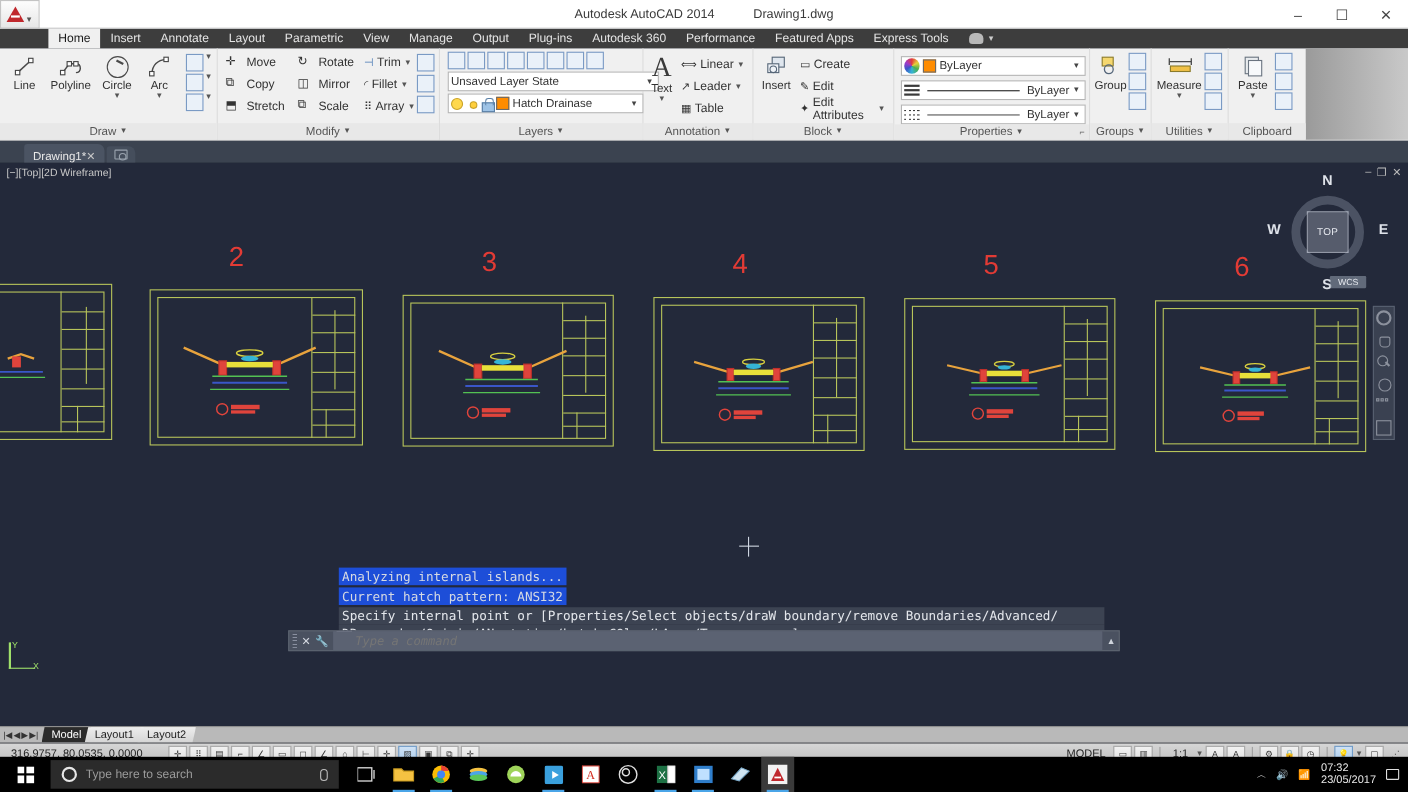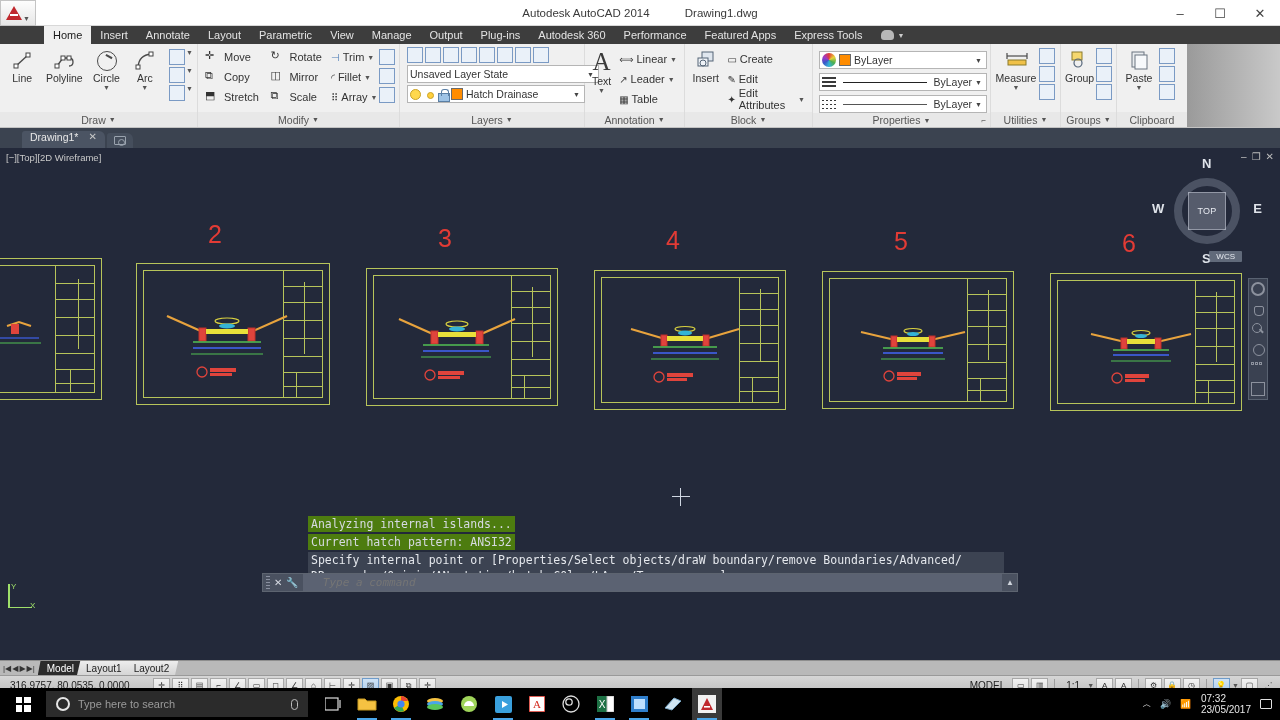--- a/index.html
+++ b/index.html
@@ -125,21 +125,21 @@
   .color-wheel { width:14px;height:14px;border-radius:50%;flex:none;
      background:conic-gradient(#e03b3b,#e8d23a,#4caf50,#35b4d6,#3a56c8,#a03ac8,#e03b3b);}
 
   
   .dwg-tabrow {
     height: 20px; background: #3b4350; display: flex; align-items: flex-end;
     padding-left: 22px; gap: 2px;
   }
   .dwg-tab {
     background: #4b5463; color: #e8e8e8; font-size: 10.5px; height: 17px;
-    display: flex; align-items: flex-start; padding: 0 8px; gap: 10px;
+    display: flex; align-items: flex-end; padding: 0 8px; 
     border-radius: 3px 6px 0 0;
   }
   .dwg-tab .x { font-size: 10px; color:#c8c8c8;}
   .dwg-newtab {
     width: 26px; height: 15px; background:#454e5c; border-radius:3px 6px 0 0;
     display:flex;align-items:center;justify-content:center;
   }
   .newtab-ico{width:12px;height:9px;border:1px solid #9aa3ae;border-radius:1px;position:relative;}
   .newtab-ico::after{content:'';position:absolute;left:3px;top:2px;width:5px;height:5px;
      border:1px solid #9aa3ae;border-radius:50%;}
@@ -225,21 +225,21 @@
   .ucs-icon .vline{position:absolute;left:0;bottom:0;width:1.5px;height:24px;background:#9fe06a;}
   .ucs-icon .hline{position:absolute;left:0;bottom:0;height:1.5px;width:24px;background:#9fe06a;}
   .ucs-icon .yl{position:absolute;left:3px;top:0;color:#9fe06a;font-size:8px;}
   .ucs-icon .xl{position:absolute;left:22px;bottom:-2px;color:#9fe06a;font-size:8px;}
 
   
   .cmd-history {
     position:absolute; left:308px; bottom:76px; width:696px;
     font-family: "DejaVu Sans Mono","Liberation Mono",monospace; font-size:11.5px;
   }
-  .cmd-line { background:#4d7c0f; color:#d6dae2; padding:1px 3px; margin-bottom:2px; display:inline-block;}
+  .cmd-line { background:#1d4ed8; color:#d6dae2; padding:1px 3px; margin-bottom:2px; display:inline-block;}
   .cmd-block { background:#3c4352; color:#e4e7ec; padding:1px 3px; display:block;}
 
   .cmd-bar {
     position:absolute; left:262px; bottom:68px; width:756px; height:19px;
     background:#4a5160; border:1px solid #5d6470; display:flex; align-items:center;
     gap:4px; padding:0 3px;
   }
   .cmd-grip{width:4px;height:13px;background:repeating-linear-gradient(0deg,#8a90a0 0 1px,transparent 1px 3px);}
   .cmd-x{color:#d6dae2;font-size:10px;}
   .cmd-wrench{color:#cdd2dc;font-size:10px;}
@@ -591,20 +591,43 @@
         <span class="ddarrow">▼</span>
       </div>
     </div>
     <div class="panel-title">
       <span>Properties</span>
       <span class="dd">▼</span>
       <span style="position:absolute;right:4px;font-size:8px;color:#666">⌐</span>
     </div>
   </div>
 
+  <div class="panel" style="width:56px">
+    <div class="panel-body">
+      <div class="big-btn" style="width:34px">
+        <div class="ic ic-generic">
+          <svg width="22" height="22">
+              <rect x="3" y="3" width="10" height="8" fill="#f5d76e" stroke="#8a7a2a"></rect>
+              <circle cx="9" cy="14" r="4" fill="none" stroke="#55667a" stroke-width="1.2"></circle>
+            </svg>
+        </div>
+        <div class="lbl">Group</div>
+      </div>
+      <div class="col" style="gap:2px;padding-top:1px">
+        <span class="icon-sq"></span>
+        <span class="icon-sq"></span>
+        <span class="icon-sq"></span>
+      </div>
+    </div>
+    <div class="panel-title">
+      <span>Groups</span>
+      <span class="dd">▼</span>
+    </div>
+  </div>
+
   <div class="panel" style="width:70px">
     <div class="panel-body">
       <div class="big-btn" style="width:42px">
         <div class="ic ic-generic">
           <svg width="24" height="22">
               <line x1="2" y1="7" x2="22" y2="7" stroke="#4a4a4a" stroke-width="1.2"></line>
               <line x1="2" y1="4" x2="2" y2="10" stroke="#4a4a4a" stroke-width="1.2"></line>
               <line x1="22" y1="4" x2="22" y2="10" stroke="#4a4a4a" stroke-width="1.2"></line>
               <rect x="3" y="11" width="18" height="5" fill="#f0c148" stroke="#8a7a2a"></rect>
             </svg>
@@ -613,43 +636,20 @@
         <span class="mini-caret">▼</span>
       </div>
       <div class="col" style="gap:2px;padding-top:1px">
         <span class="icon-sq"></span>
         <span class="icon-sq"></span>
         <span class="icon-sq"></span>
       </div>
     </div>
     <div class="panel-title">
       <span>Utilities</span>
-      <span class="dd">▼</span>
-    </div>
-  </div>
-
-  <div class="panel" style="width:56px">
-    <div class="panel-body">
-      <div class="big-btn" style="width:34px">
-        <div class="ic ic-generic">
-          <svg width="22" height="22">
-              <rect x="3" y="3" width="10" height="8" fill="#f5d76e" stroke="#8a7a2a"></rect>
-              <circle cx="9" cy="14" r="4" fill="none" stroke="#55667a" stroke-width="1.2"></circle>
-            </svg>
-        </div>
-        <div class="lbl">Group</div>
-      </div>
-      <div class="col" style="gap:2px;padding-top:1px">
-        <span class="icon-sq"></span>
-        <span class="icon-sq"></span>
-        <span class="icon-sq"></span>
-      </div>
-    </div>
-    <div class="panel-title">
-      <span>Groups</span>
       <span class="dd">▼</span>
     </div>
   </div>
 
   <div class="panel" style="width:70px;border-right:none">
     <div class="panel-body">
       <div class="big-btn" style="width:36px">
         <div class="ic ic-generic">
           <svg width="22" height="22">
               <rect x="4" y="3" width="12" height="15" fill="#e9ecef" stroke="#6a7480"></rect>

